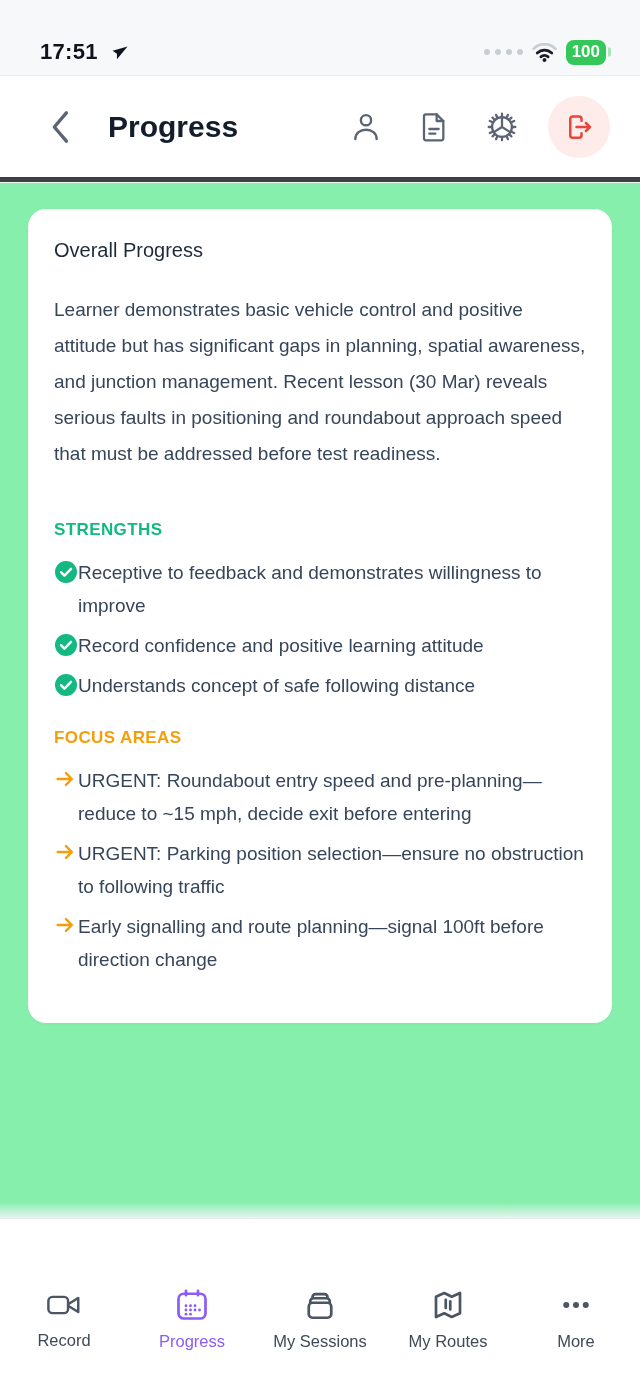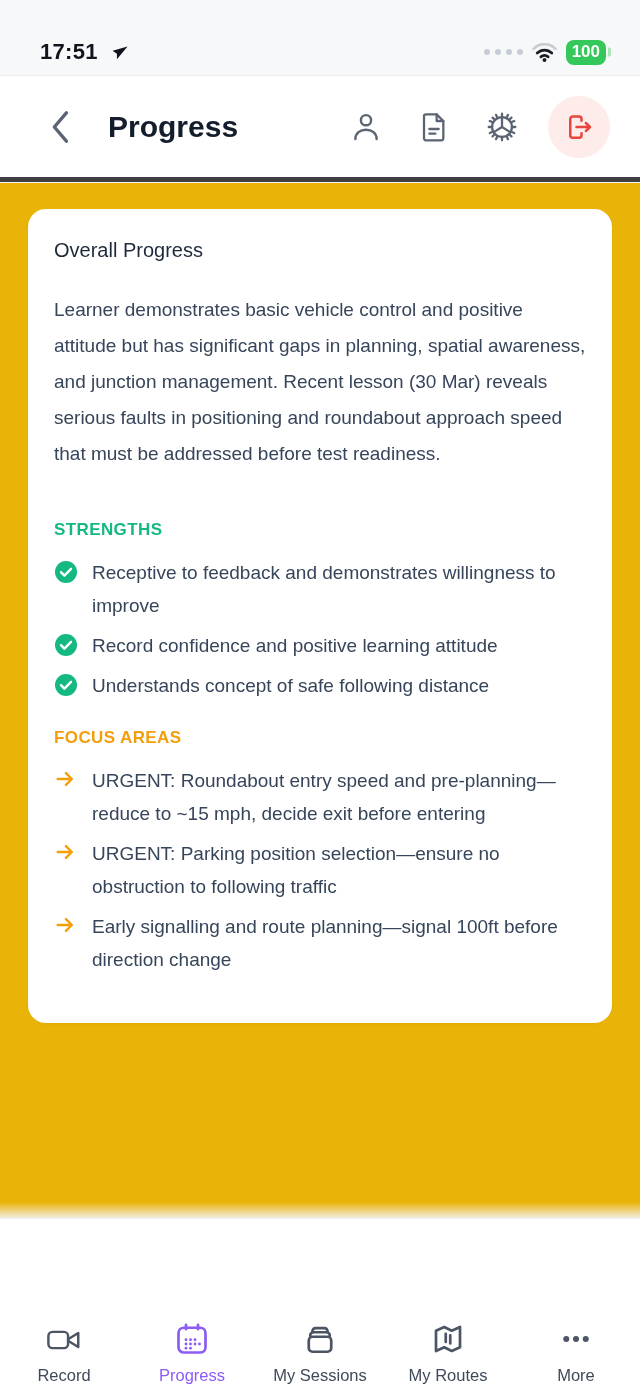--- a/index.html
+++ b/index.html
@@ -43,21 +43,21 @@
   .header-actions { display:flex; align-items:center; gap:24px; }
   .icon-btn { width:44px; height:44px; display:flex; align-items:center; justify-content:center; cursor:pointer; }
   .logout-btn {
     width:62px; height:62px; border-radius:50%;
     background:#fdecea; display:flex; align-items:center; justify-content:center; cursor:pointer;
   }
 
   
   .content {
     position:absolute; left:0; right:0; top:183px; bottom:167px;
-    background:#eab308; overflow:hidden;
+    background:#86efac; overflow:hidden;
   }
   .content:after {
     content:""; position:absolute; left:0; right:0; bottom:0; height:16px;
     background:linear-gradient(to bottom, rgba(242,244,247,0), rgba(242,244,247,.9));
   }
   .card {
     background:#ffffff; border-radius:18px;
     margin:26px 28px 0; padding:30px 26px 40px;
     box-shadow:0 1px 3px rgba(20,30,50,.04);
   }
@@ -66,29 +66,29 @@
   .stage-badge {
     border:3px solid #f0a321; background:#fdf4e4; color:#f0a321;
     font-size:21px; font-weight:bold; border-radius:30px; padding:11px 25px;
   }
   .summary { font-size:19px; line-height:36px; color:#37455a; margin-bottom:26px; }
 
   .section-heading { font-size:17px; font-weight:bold; letter-spacing:.4px; margin:26px 0 16px; }
   .section-heading.green { color:#13b981;margin-top:48px; }
   .section-heading.orange { color:#f59e0b; }
 
-  .check-item, .focus-item { display:flex; gap:14px; margin-bottom:7px; }
+  .check-item, .focus-item { display:flex; margin-bottom:7px; }
   .check-item .bullet, .focus-item .bullet { flex:0 0 24px; padding-top:4px; }
   .item-text { font-size:19px; line-height:33px; color:#37455a; }
 
   
   .tabbar {
     position:absolute; left:0; right:0; bottom:0; height:167px;
     background:#ffffff; border-top:1px solid #ebedf0;
-    display:flex; align-items:flex-end; padding-top:33px;
+    display:flex; align-items:center; padding-top:33px;
   }
   .tab { flex:1; display:flex; flex-direction:column; align-items:center; gap:9px; cursor:pointer; }
   .tab-label { font-size:16.5px; color:#3f4a59; }
   .tab.active .tab-label { color:#8b5cf6; }
   svg { display:block; }
 </style>
 </head>
 <body>
 
 <div class="status-bar">

